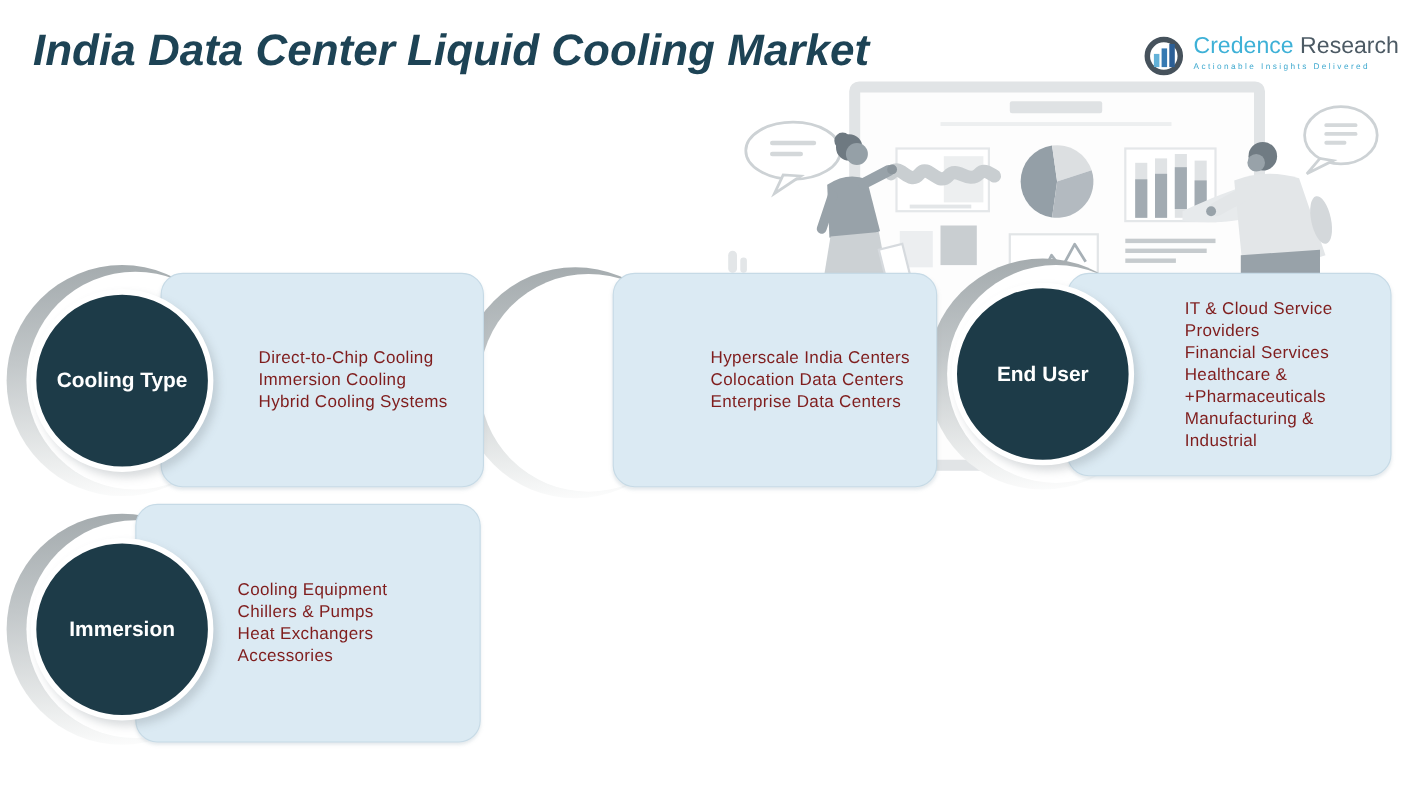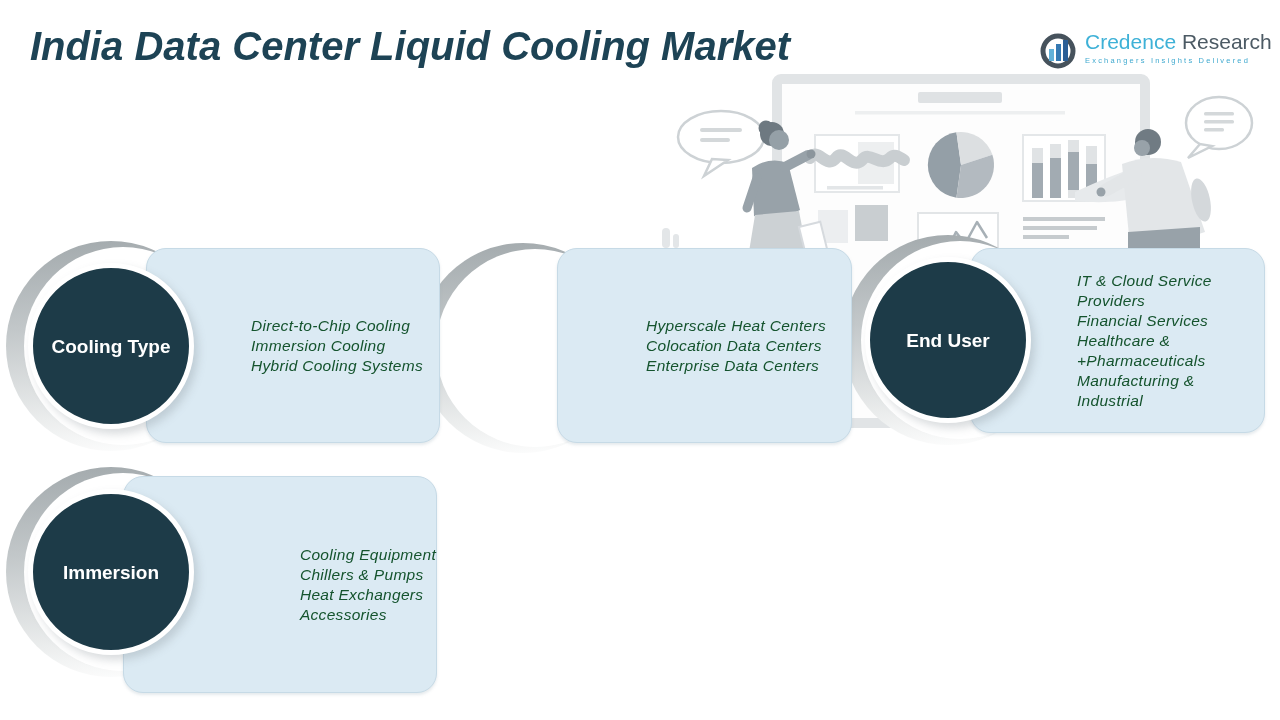--- a/index.html
+++ b/index.html
@@ -16,37 +16,37 @@
   .logo-brand .secondary{color:#4c5a64;}
   .logo-tagline{font-size:7.5px;letter-spacing:2.2px;color:#3fa9cf;margin-top:2px;white-space:nowrap;}
   
   .illustration{position:absolute;left:660px;top:60px;z-index:0;}
   
   .swoosh{position:absolute;width:210px;height:210px;border-radius:50%;z-index:1;
     background:linear-gradient(175deg,#a2a9ac 0%,#c3c8ca 40%,#ebeded 80%,#ffffff 100%);}
   .cover{position:absolute;width:198px;height:198px;border-radius:50%;background:#ffffff;z-index:2;}
   .panel{position:absolute;z-index:3;background:#dbeaf3;border:1px solid #c6dae6;border-radius:20px;
     display:flex;align-items:center;box-sizing:border-box;box-shadow:0 2px 3px rgba(150,170,185,.25);}
-  .panel-items{font-size:15.5px;line-height:20px;color:#14532d;letter-spacing:.3px;white-space:pre-line;font-style:italic;}
+  .panel-items{font-size:15.5px;line-height:20px;color:#7f1d1d;letter-spacing:.3px;white-space:pre-line;}
   .circle{position:absolute;z-index:4;width:156px;height:156px;border-radius:50%;
     background:#1d3b48;border:5px solid #ffffff;display:flex;align-items:center;justify-content:center;
     box-shadow:4px 5px 8px rgba(130,140,145,.3);box-sizing:content-box;}
   .circle-label{color:#ffffff;font-weight:bold;font-size:19px;line-height:23px;text-align:center;white-space:pre-line;}
   
   .s1-swoosh{left:6px;top:241px;} .s1-cover{left:24px;top:247px;}
-  .s1-panel{left:146px;top:248px;width:294px;height:195px;padding-left:88px;justify-content:center;}
+  .s1-panel{left:146px;top:248px;width:294px;height:195px;padding-left:88px;}
   .s1-circle{left:28px;top:263px;}
   .s2-swoosh{left:418px;top:243px;} .s2-cover{left:436px;top:249px;}
   .s2-panel{left:557px;top:248px;width:295px;height:195px;padding-left:88px;}
   .s2-circle{left:440px;top:265px;}
   .s3-swoosh{left:843px;top:235px;} .s3-cover{left:861px;top:241px;}
   .s3-panel{left:970px;top:248px;width:295px;height:185px;padding-left:106px;}
   .s3-circle{left:865px;top:257px;}
   .s4-swoosh{left:6px;top:467px;} .s4-cover{left:24px;top:473px;}
-  .s4-panel{left:123px;top:476px;width:314px;height:217px;padding-left:92px;justify-content:flex-end;}
+  .s4-panel{left:123px;top:458px;width:314px;height:217px;padding-left:92px;}
   .s4-circle{left:28px;top:489px;}
 </style>
 </head>
 <body>
 
 <div class="canvas">
 
   <h1 class="page-title">India Data Center Liquid Cooling Market</h1>
 
   <div class="logo">
@@ -54,21 +54,21 @@
       <circle cx="20" cy="21" r="15" fill="none" stroke="#46525c" stroke-width="5"></circle>
       <rect x="11" y="19" width="5" height="12" fill="#62b1d8"></rect>
       <rect x="18" y="14" width="5" height="17" fill="#3579b2"></rect>
       <rect x="25" y="10" width="5" height="21" fill="#2c5f96"></rect>
     </svg>
     <div class="logo-text">
       <div class="logo-brand">
         <span class="primary">Credence</span>
         <span class="secondary">Research</span>
       </div>
-      <div class="logo-tagline">Exchangers Insights Delivered</div>
+      <div class="logo-tagline">Actionable Insights Delivered</div>
     </div>
   </div>
 
   <svg class="illustration" width="620" height="400" viewBox="0 0 620 400">
 
     <g>
       <rect x="117" y="19" width="368" height="344" rx="4" fill="#fdfdfd" stroke="#e1e4e6" stroke-width="10"></rect>
       <rect x="258" y="32" width="84" height="11" rx="2" fill="#dfe2e4"></rect>
       <rect x="195" y="51" width="210" height="3.5" fill="#edeff0"></rect>
     </g>
@@ -162,21 +162,21 @@
 Immersion Cooling
 Hybrid Cooling Systems</div>
   </div>
   <div class="circle s1-circle">
     <span class="circle-label">Cooling Type</span>
   </div>
 
   <div class="swoosh s2-swoosh"></div>
   <div class="cover s2-cover"></div>
   <div class="panel s2-panel">
-    <div class="panel-items">Hyperscale Heat Centers
+    <div class="panel-items">Hyperscale India Centers
 Colocation Data Centers
 Enterprise Data Centers</div>
   </div>
 
   <div class="swoosh s3-swoosh"></div>
   <div class="cover s3-cover"></div>
   <div class="panel s3-panel">
     <div class="panel-items">IT &amp; Cloud Service
 Providers
 Financial Services

